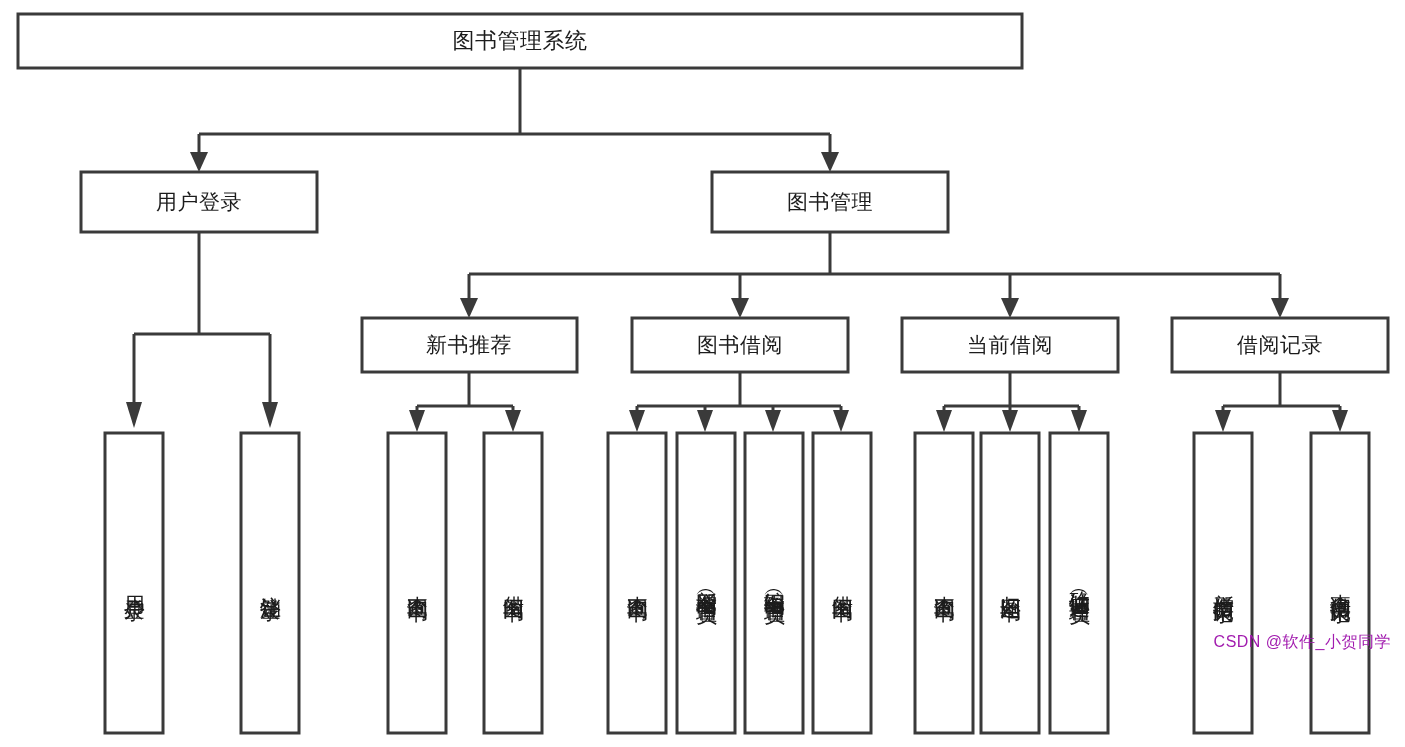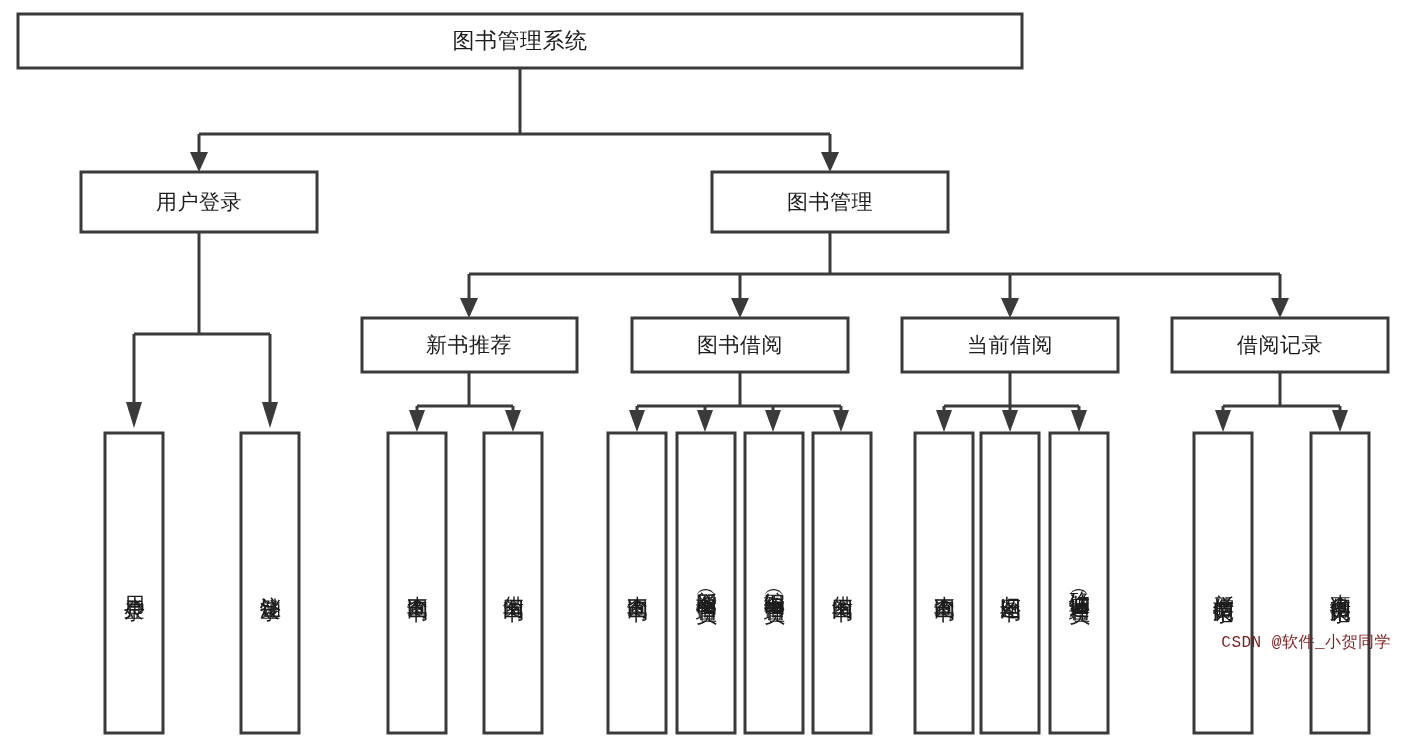--- a/index.html
+++ b/index.html
@@ -66,23 +66,23 @@
     font-size: 21px;
     line-height: 1;
     color: #1c1c1c;
     letter-spacing: 2px;
     white-space: nowrap;
   }
   .watermark {
     position: absolute;
     right: 14px;
     bottom: 6px;
-    font-family: Liberation Mono, monospace;
+    font-family: Liberation Sans, sans-serif;
     font-size: 16px;
-    color: #7f1d1d;
+    color: #a21caf;
     letter-spacing: 0.5px;
     user-select: none;
     pointer-events: none;
   }
 </style>
 </head>
 <body>
 
 <div id="diagram-root">
   <svg class="flow" viewBox="0 0 1405 747" xmlns="http://www.w3.org/2000/svg">

